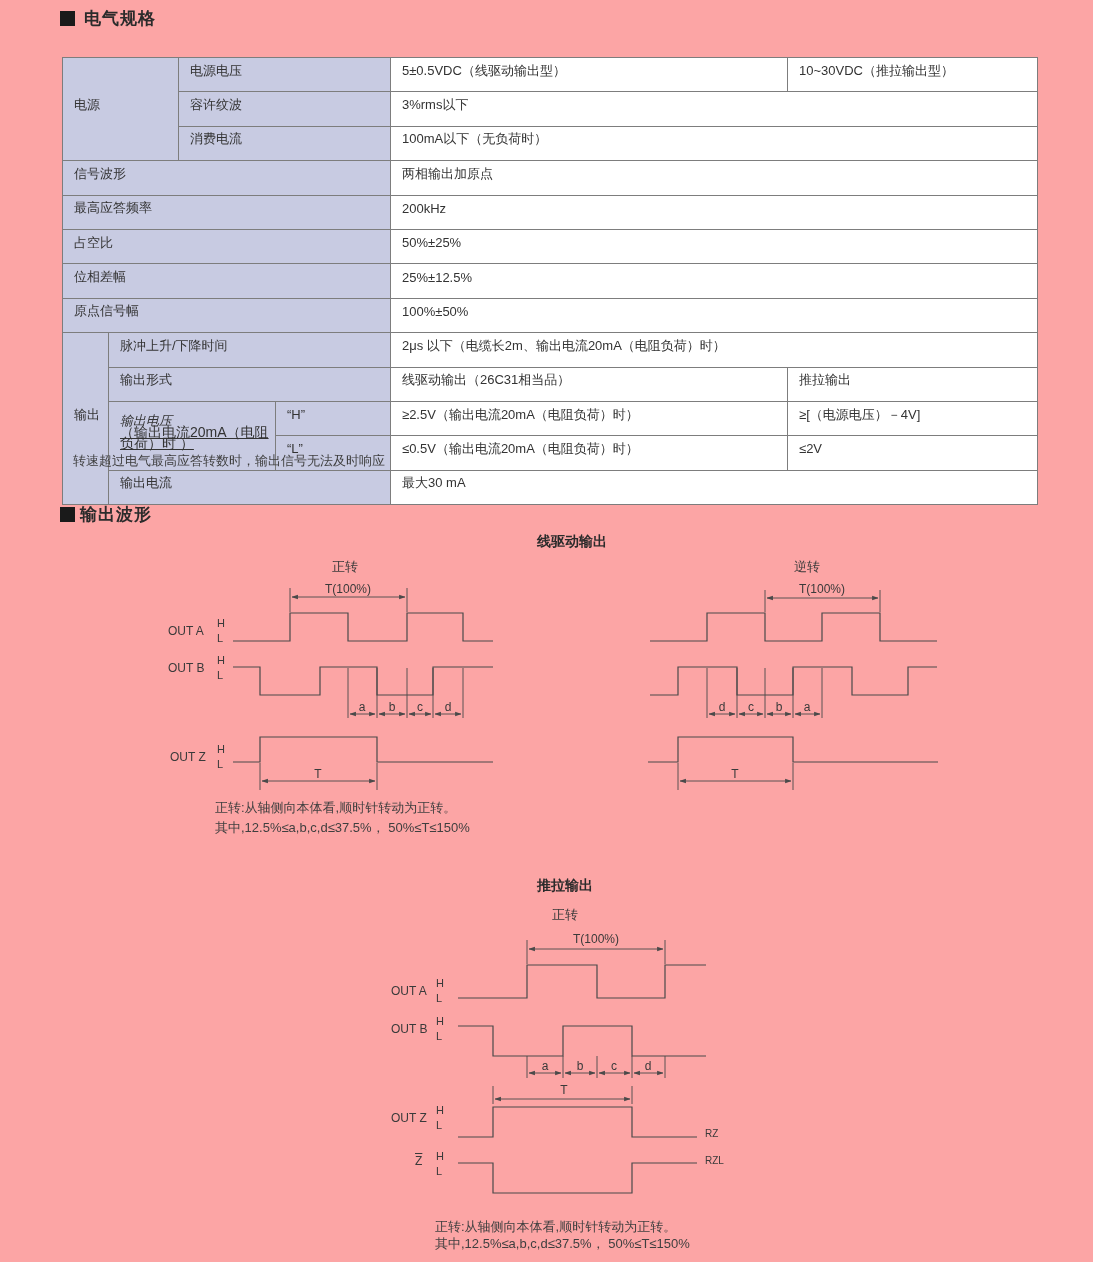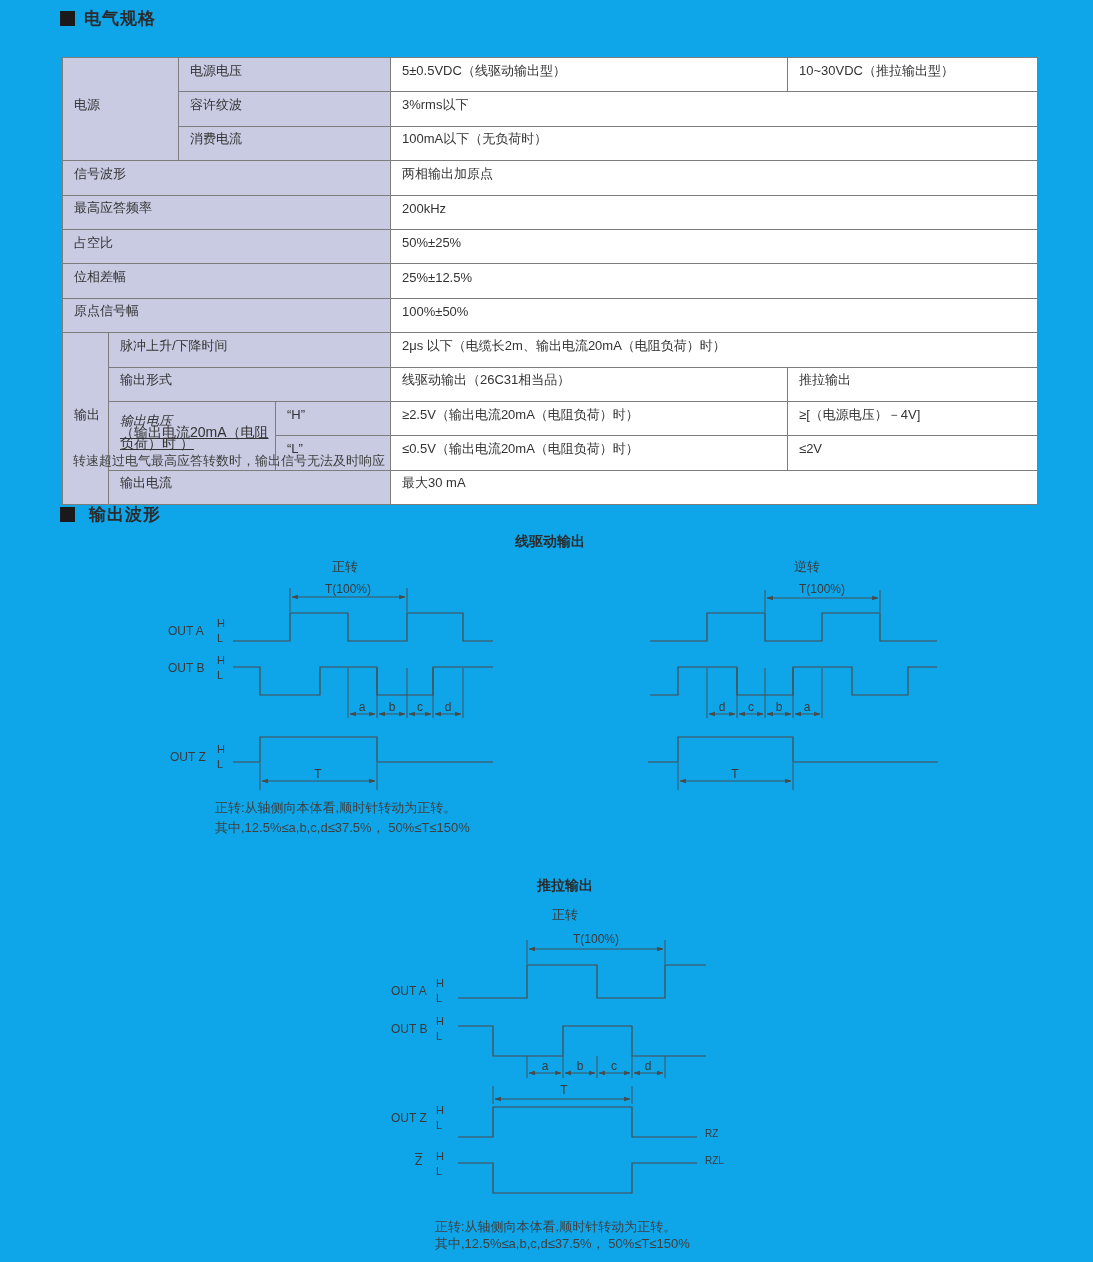--- a/index.html
+++ b/index.html
@@ -1,16 +1,16 @@
 <!DOCTYPE html>
 <html><head>
 <meta charset="utf-8">
 <style>
   html,body{margin:0;padding:0;background:#fff;}
-  #page{position:relative;width:1093px;height:1262px;background:#0ea5e9;overflow:hidden;
+  #page{position:relative;width:1093px;height:1262px;background:#fca5a5;overflow:hidden;
         font-family:"Liberation Sans","DejaVu Sans",sans-serif;color:#3a3a3a;}
   svg{position:absolute;left:0;top:0;z-index:1;}
   .abs{position:absolute;z-index:2;white-space:nowrap;}
   .sec-head{font-size:17px;font-weight:bold;color:#2b2b2b;letter-spacing:1px;}
   .sq{width:15px;height:15px;background:#1a1a1a;}
   .note{font-size:13px;color:#3f3f3f;}
   .fig-title{font-size:14px;font-weight:bold;color:#2b2b2b;transform:translateX(-50%);}
   .sub-title{font-size:13px;color:#3a3a3a;transform:translateX(-50%);}
   .dim{font-size:12px;color:#3a3a3a;transform:translateX(-50%);}
   .siglbl{font-size:12px;color:#3a3a3a;}
@@ -108,21 +108,21 @@
     <tr>
       <td class="h" colspan="3">输出电流</td>
       <td class="v" colspan="2">最大30 mA</td>
     </tr>
   </tbody>
     </table>
 
   <div class="abs note" style="left:73px;top:452px;">转速超过电气最高应答转数时，输出信号无法及时响应</div>
 
   <div class="abs sq" style="left:60px;top:507px;"></div>
-  <div class="abs sec-head" style="left:89px;top:503px;font-family:Liberation Serif, serif;">输出波形</div>
+  <div class="abs sec-head" style="left:80px;top:503px;font-family:Liberation Serif, serif;">输出波形</div>
 
   <svg width="1093" height="1262" viewBox="0 0 1093 1262">
     <defs>
       <marker id="arr" viewBox="0 0 8 8" refX="7.5" refY="4" markerWidth="7" markerHeight="7" orient="auto-start-reverse">
         <path d="M0,1 L8,4 L0,7 Z" fill="#4a4a4a"></path>
       </marker>
     </defs>
 
     <g stroke="#4a4a4a" stroke-width="1.2" fill="none">
       <path d="M233 641 H290 V613 H348 V641 H407 V613 H463 V641 H493"></path>
@@ -188,21 +188,21 @@
       <line x1="529" y1="1073" x2="561" y2="1073" marker-start="url(#arr)" marker-end="url(#arr)"></line>
       <line x1="565" y1="1073" x2="595" y2="1073" marker-start="url(#arr)" marker-end="url(#arr)"></line>
       <line x1="599" y1="1073" x2="630" y2="1073" marker-start="url(#arr)" marker-end="url(#arr)"></line>
       <line x1="634" y1="1073" x2="663" y2="1073" marker-start="url(#arr)" marker-end="url(#arr)"></line>
       <line x1="493" y1="1086" x2="493" y2="1104"></line>
       <line x1="632" y1="1086" x2="632" y2="1104"></line>
       <line x1="495" y1="1099" x2="630" y2="1099" marker-start="url(#arr)" marker-end="url(#arr)"></line>
     </g>
   </svg>
 
-  <div class="abs fig-title" style="left:550px;top:533px;">线驱动输出</div>
+  <div class="abs fig-title" style="left:572px;top:533px;">线驱动输出</div>
   <div class="abs sub-title" style="left:345px;top:558px;">正转</div>
   <div class="abs dim" style="left:348px;top:582px;">T(100%)</div>
   <div class="abs sub-title" style="left:807px;top:558px;">逆转</div>
   <div class="abs dim" style="left:822px;top:582px;">T(100%)</div>
 
   <div class="abs siglbl" style="left:168px;top:624px;">OUT A</div>
   <div class="abs hl" style="left:217px;top:617px;">H</div>
   <div class="abs hl" style="left:217px;top:632px;">L</div>
   <div class="abs siglbl" style="left:168px;top:661px;">OUT B</div>
   <div class="abs hl" style="left:217px;top:654px;">H</div>

